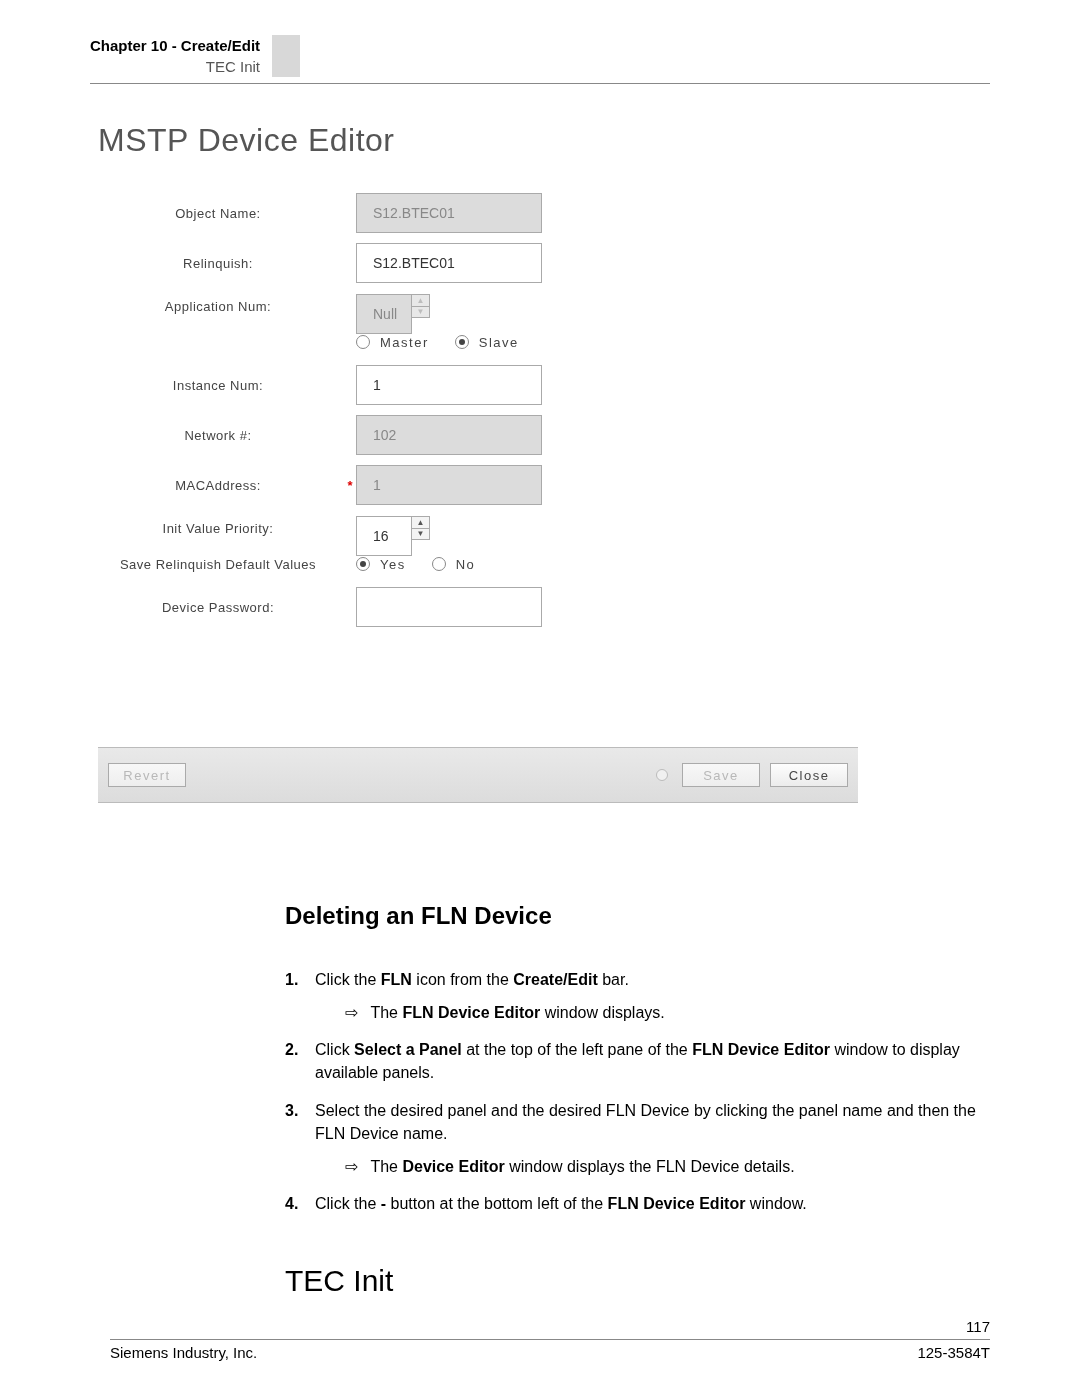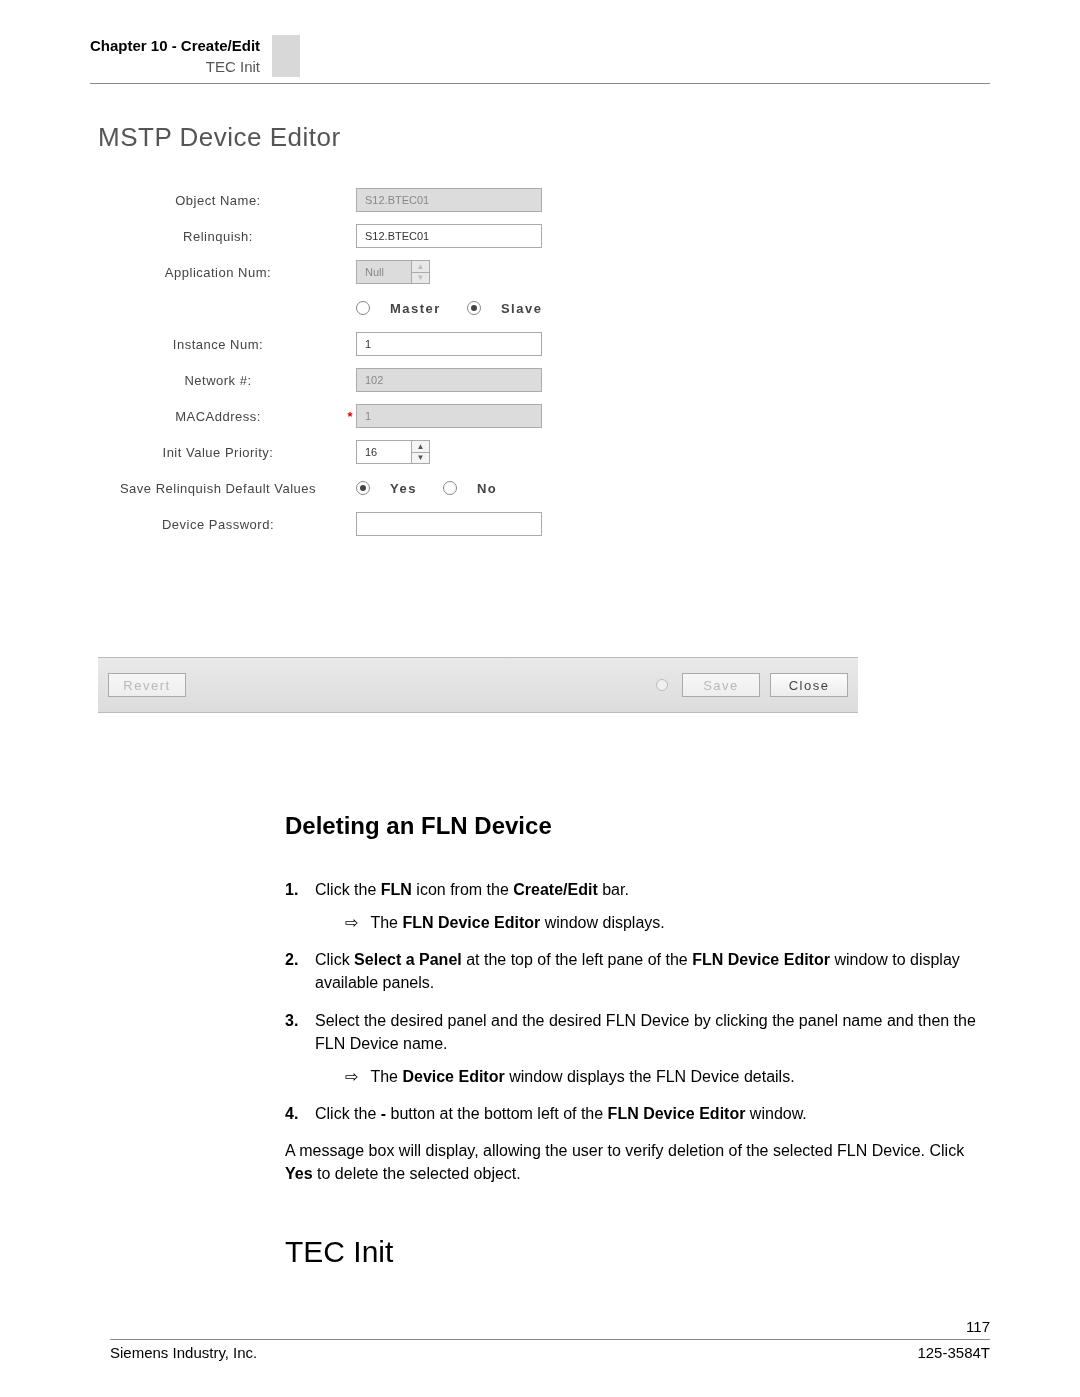--- a/index.html
+++ b/index.html
@@ -39,21 +39,21 @@
     margin-bottom: 38px;
   }
 
   
   .editor-wrap {
     margin: 0 0 0 8px;
     width: 760px;
   }
   .editor-title {
     font-family: Verdana, Arial, sans-serif;
-    font-size: 26px;
+    font-size: 32px;
     color: #555;
     letter-spacing: 0.5px;
     margin-bottom: 34px;
   }
   .form {
     font-family: Verdana, Arial, sans-serif;
     font-size: 13px;
     color: #444;
   }
   .row {
@@ -73,26 +73,26 @@
     color: #d00;
     font-weight: bold;
     text-align: center;
   }
   .ctrl {
     display: flex;
     align-items: center;
     gap: 8px;
   }
   .input-box {
-    height: 24px;
+    height: 40px;
     border: 1px solid #aaa;
     background: #fff;
-    padding: 0 8px;
+    padding: 0 16px;
     font-family: Verdana, Arial, sans-serif;
-    font-size: 11px;
+    font-size: 14px;
     color: #333;
     display: flex;
     align-items: center;
   }
   .input-box.disabled {
     background: #dcdcdc;
     color: #888;
   }
   .w-wide { width: 186px; }
   .w-spin { width: 56px; }
@@ -114,24 +114,23 @@
     justify-content: center;
     font-size: 8px;
     color: #555;
     background: #f4f4f4;
   }
   .spinner .arrows div:first-child { border-bottom: 1px solid #aaa; }
   .spinner.disabled .arrows div { color: #bdbdbd; background:#e8e8e8; }
   .radio {
     display: inline-flex;
     align-items: center;
-    gap: 20px;
+    gap: 10px;
     margin-right: 18px;
     letter-spacing: 1.5px;
-    font-weight: bold;
   }
   .radio .dot {
     width: 14px; height: 14px;
     border: 1px solid #888;
     border-radius: 50%;
     display: flex; align-items: center; justify-content: center;
     background: #fff;
   }
   .radio .dot.sel::after {
     content: "";
@@ -387,23 +386,20 @@
           <div><span>The </span><b>Device Editor</b><span> window displays the FLN Device details.</span></div>
         </div>
       </div>
     </div>
 
     <div class="ol-step">
       <div class="ol-num">4.</div>
       <div><span>Click the </span><b>-</b><span> button at the bottom left of the </span><b>FLN Device Editor</b><span> window.</span></div>
     </div>
 
-    <div class="para">
-      <span>A message box will display, allowing the user to verify deletion of the selected FLN Device. Click </span><b>Yes</b><span> to delete the selected object.</span>
-    </div>
 
     <div class="h1">TEC Init</div>
   </div>
 </div>
 
 <div class="footer">
   <div class="pnum">117</div>
   <div class="footer-line">
     <span>Siemens Industry, Inc.</span>
     <span>125-3584T</span>

